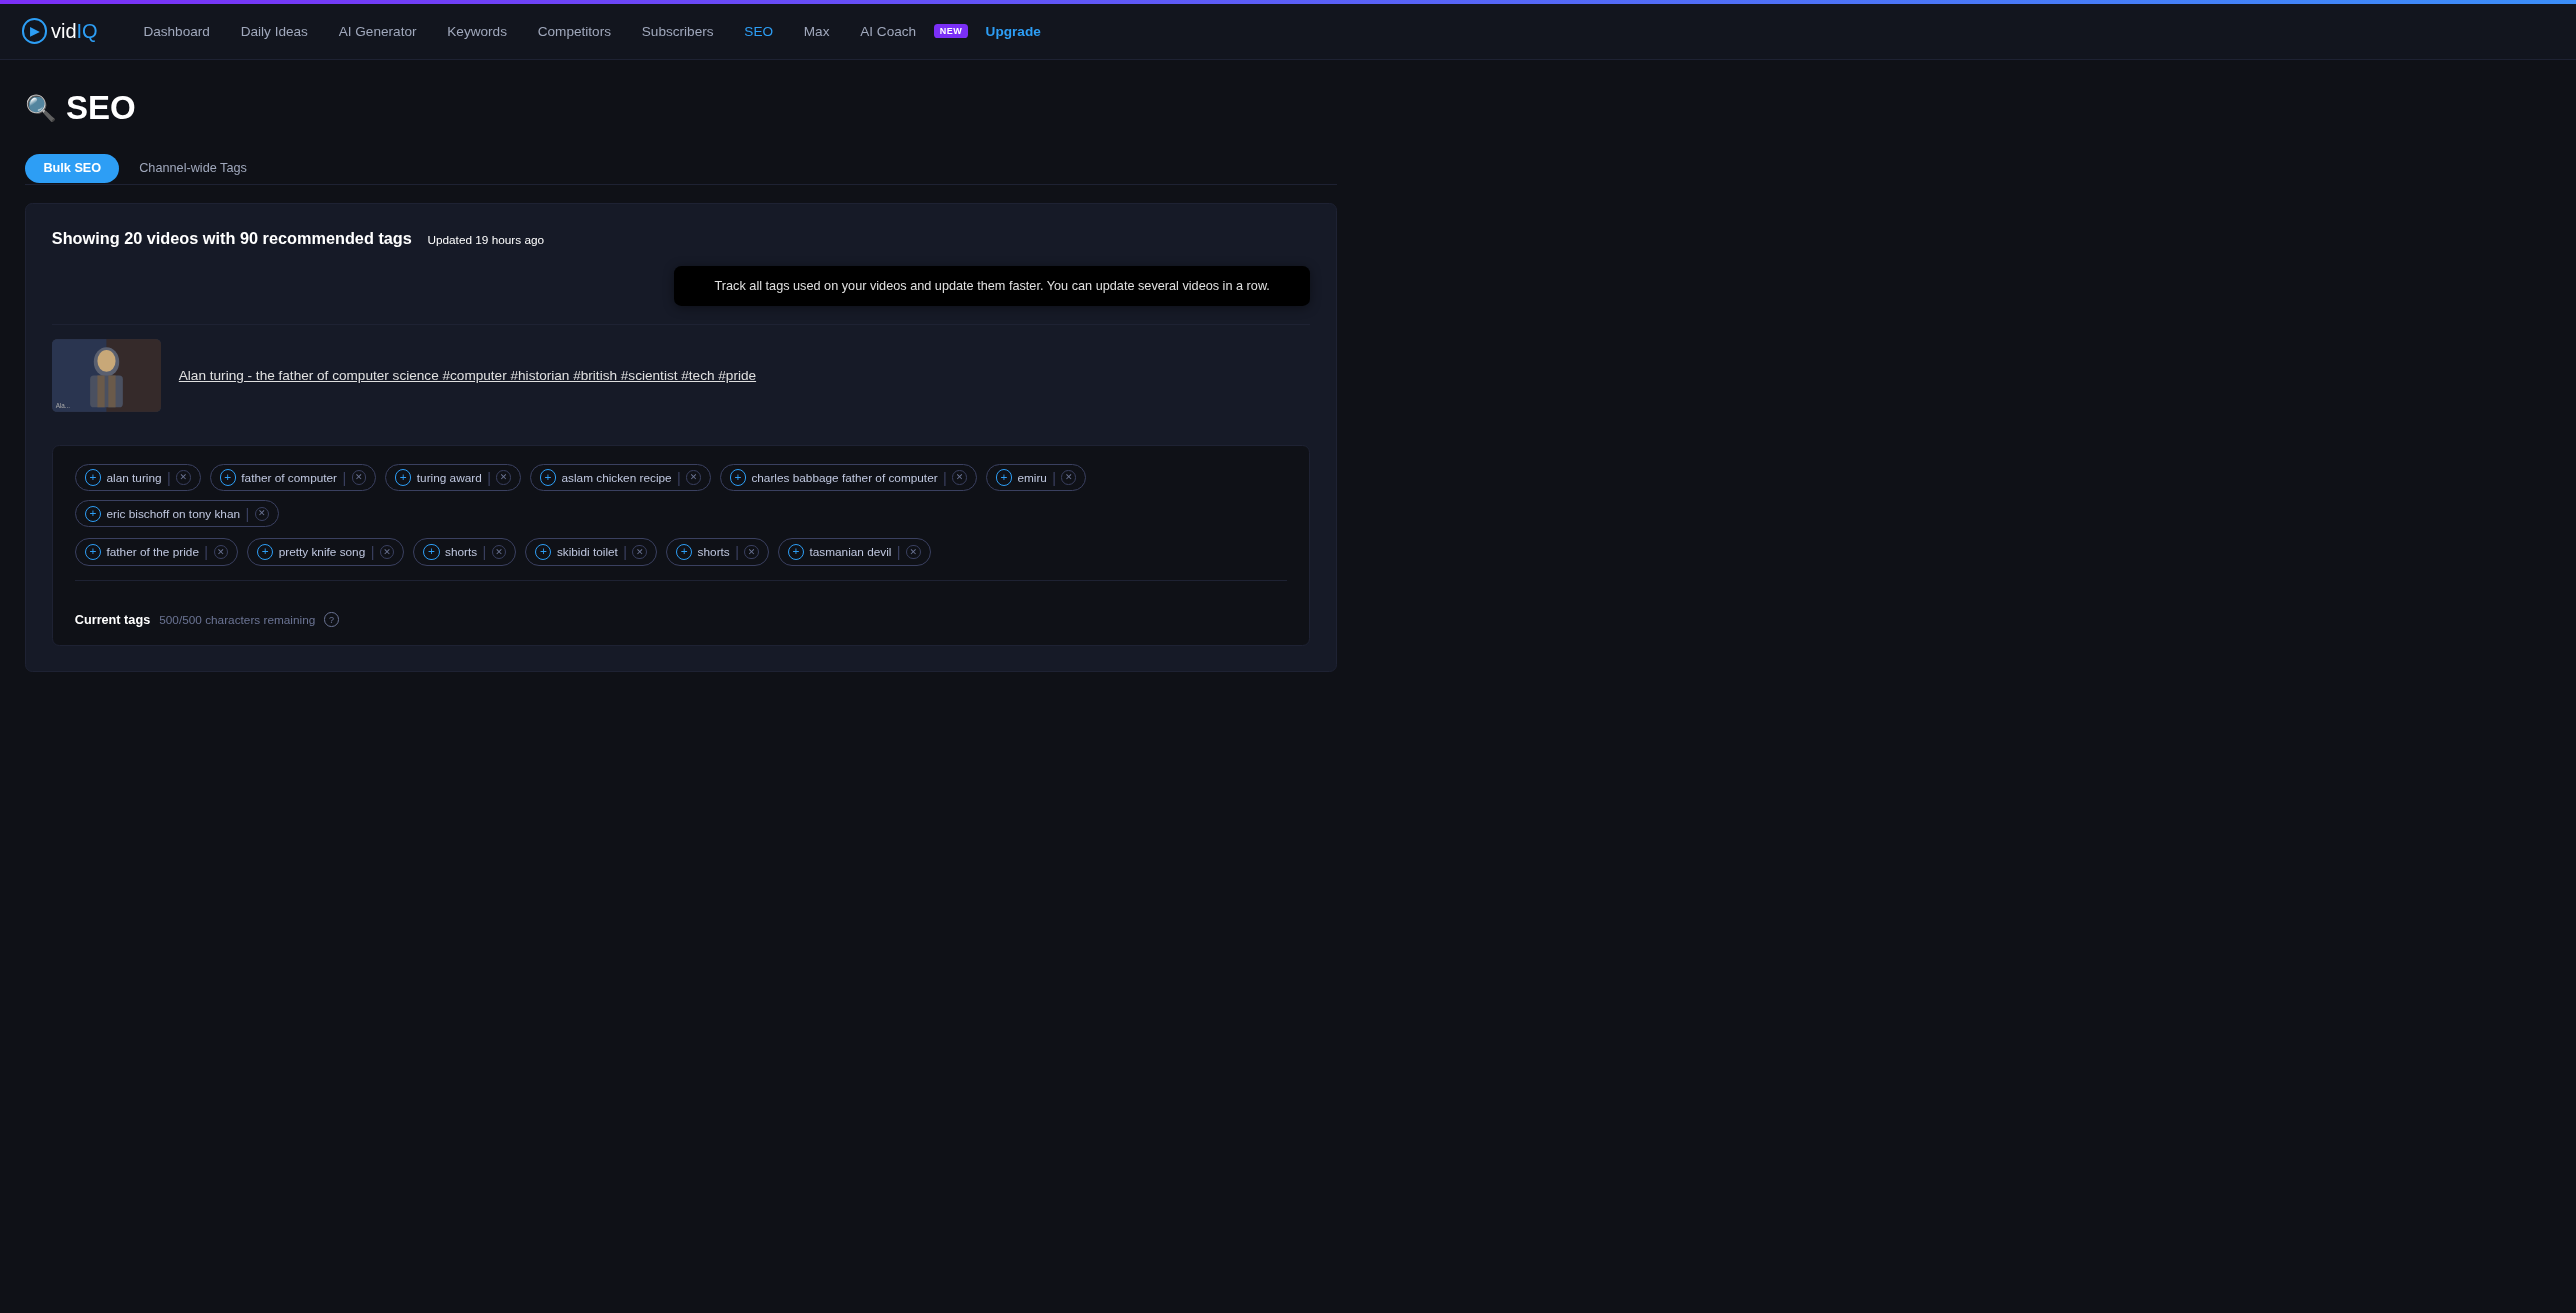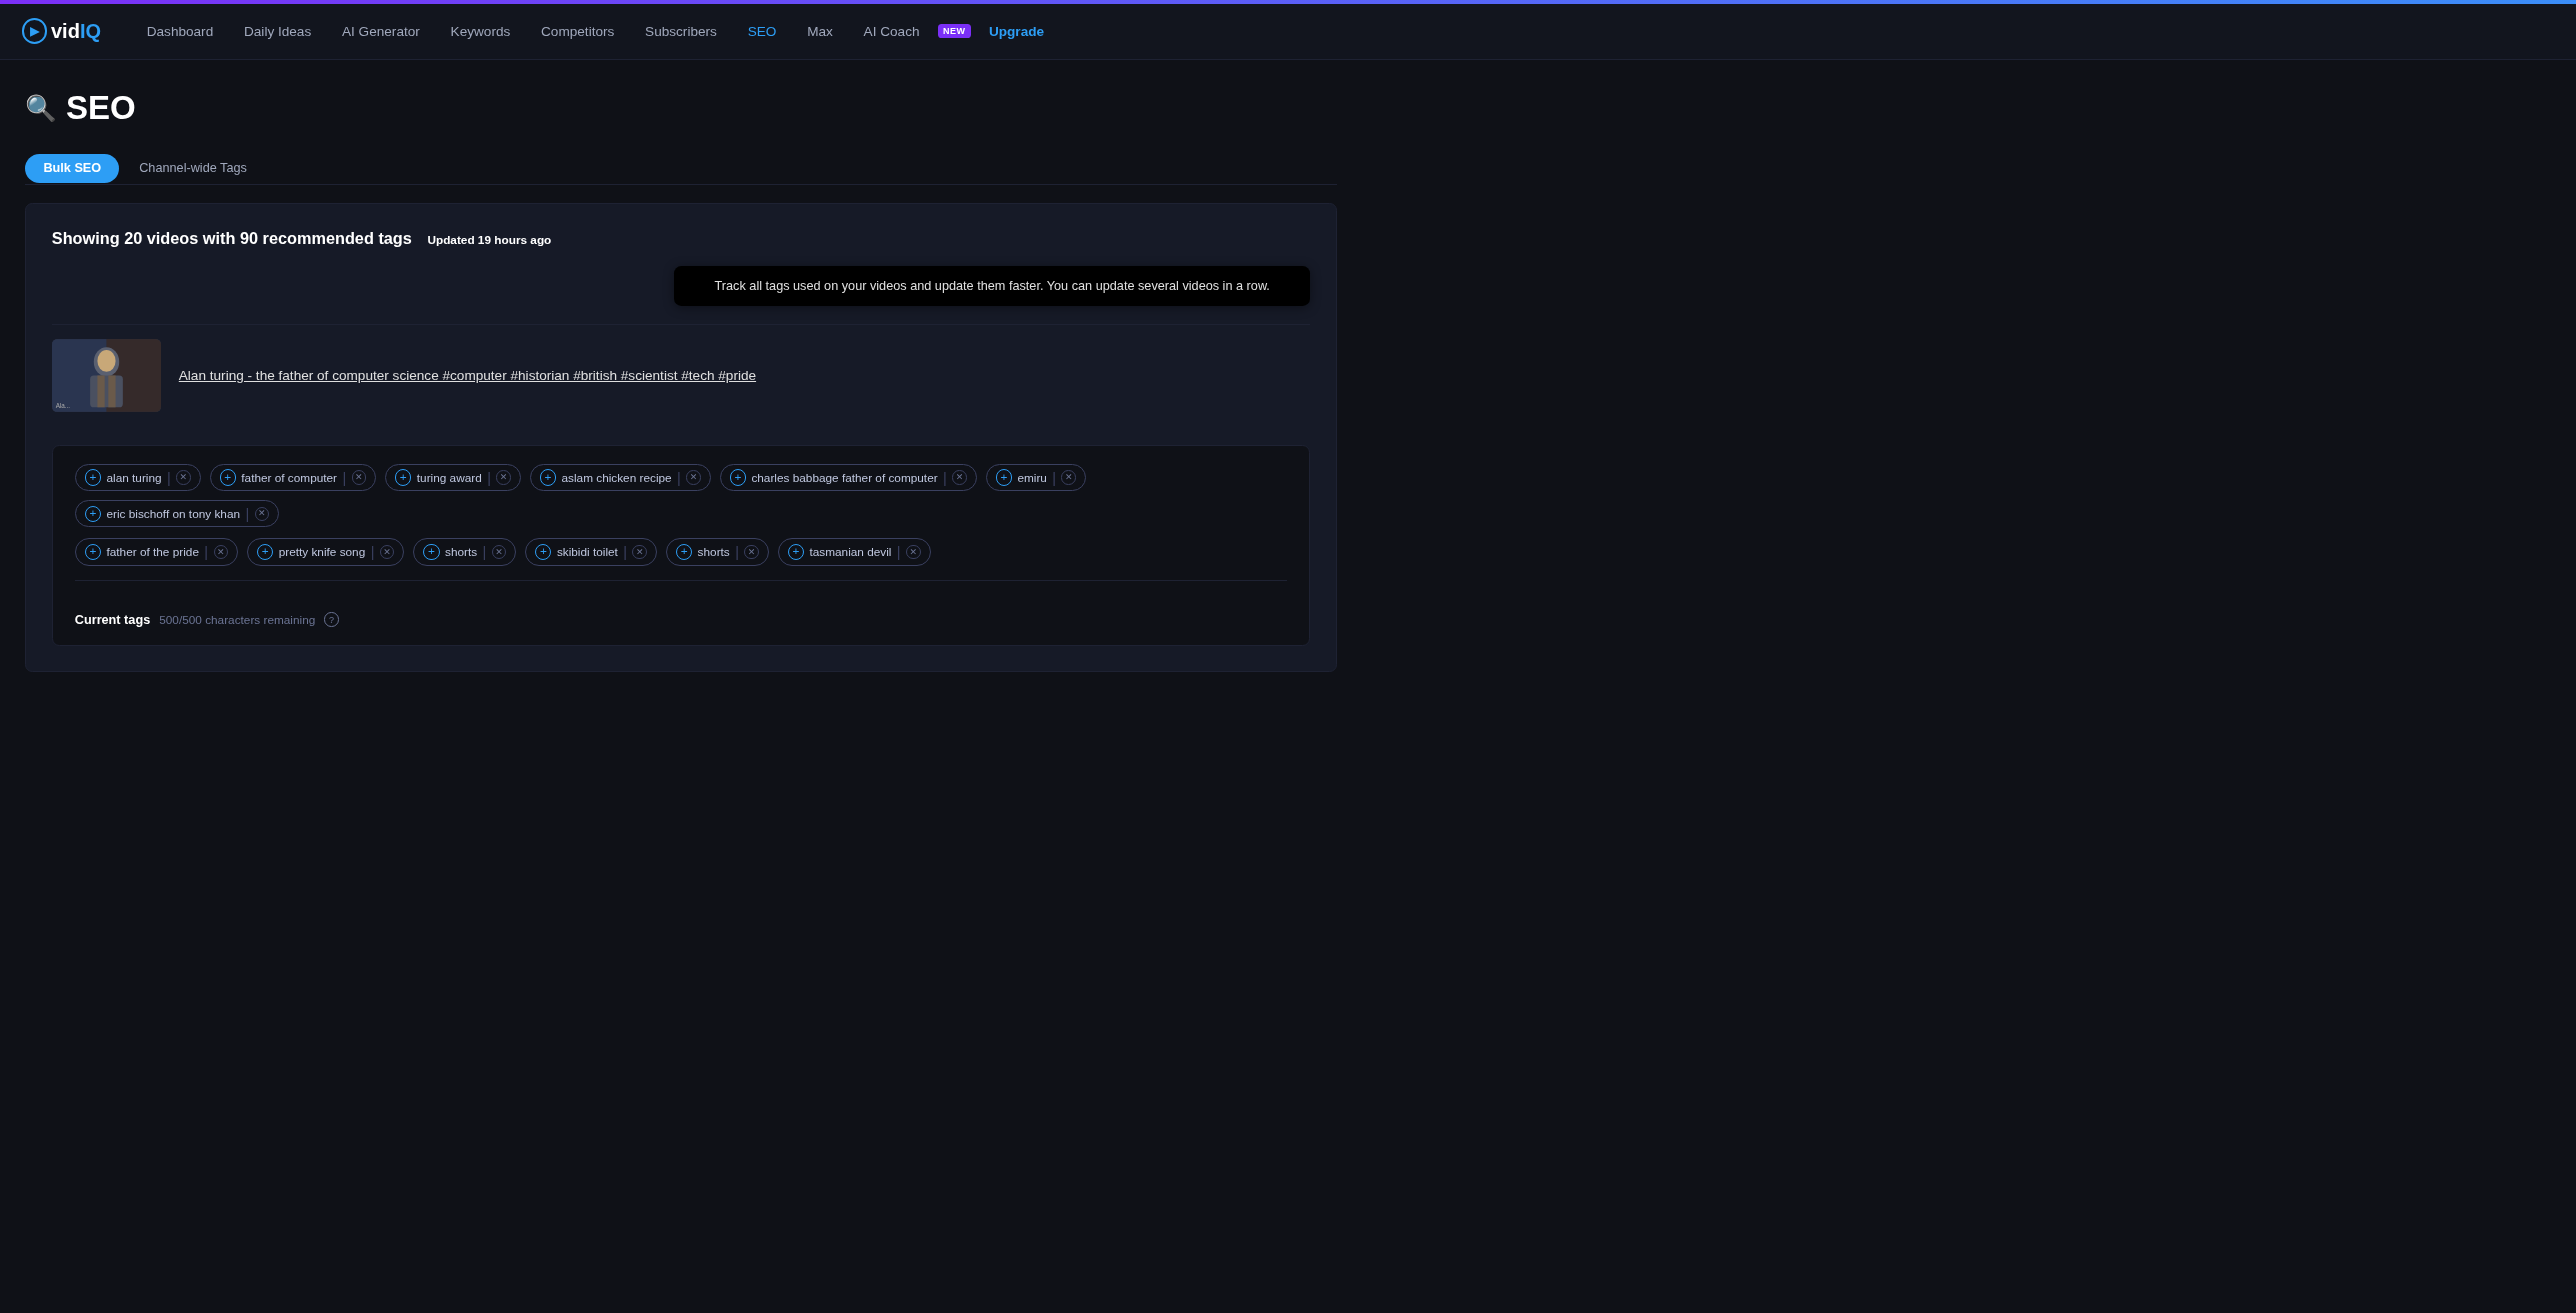--- a/index.html
+++ b/index.html
@@ -29,21 +29,21 @@
 
     .logo {
       display: flex;
       align-items: center;
       margin-right: 33px;
       text-decoration: none;
     }
 
     .logo-text {
       font-size: 20px;
-      font-weight: 700;
+      font-weight: 400;
       color: #fff;
     }
 
     .logo-iq {
       color: #2d9ef5;
     }
 
     .logo-icon {
       width: 25.4px;
       height: 25.4px;
@@ -169,21 +169,21 @@
 
     .showing-text span {
       color: #fff;
     }
 
     .updated-text {
       font-size: 11.8px;
       color: #6b7494;
       display: inline;
       margin-left: 11px;
-      font-weight: 700;
+      font-weight: 400;
     }
 
     
     .tooltip-banner {
       background: #000000;
       border-radius: 7.3px;
       padding: 12.7px 18px;
       font-size: 12.7px;
       color: #e0e0e0;
       max-width: 636px;

